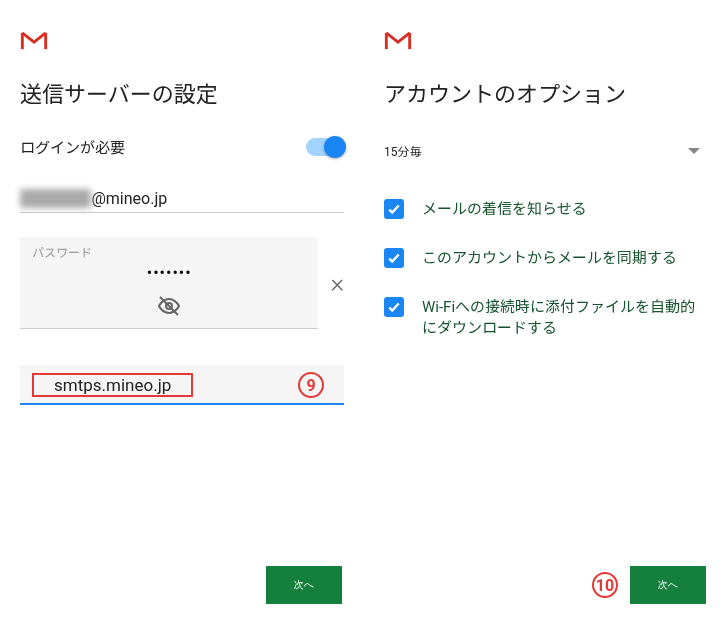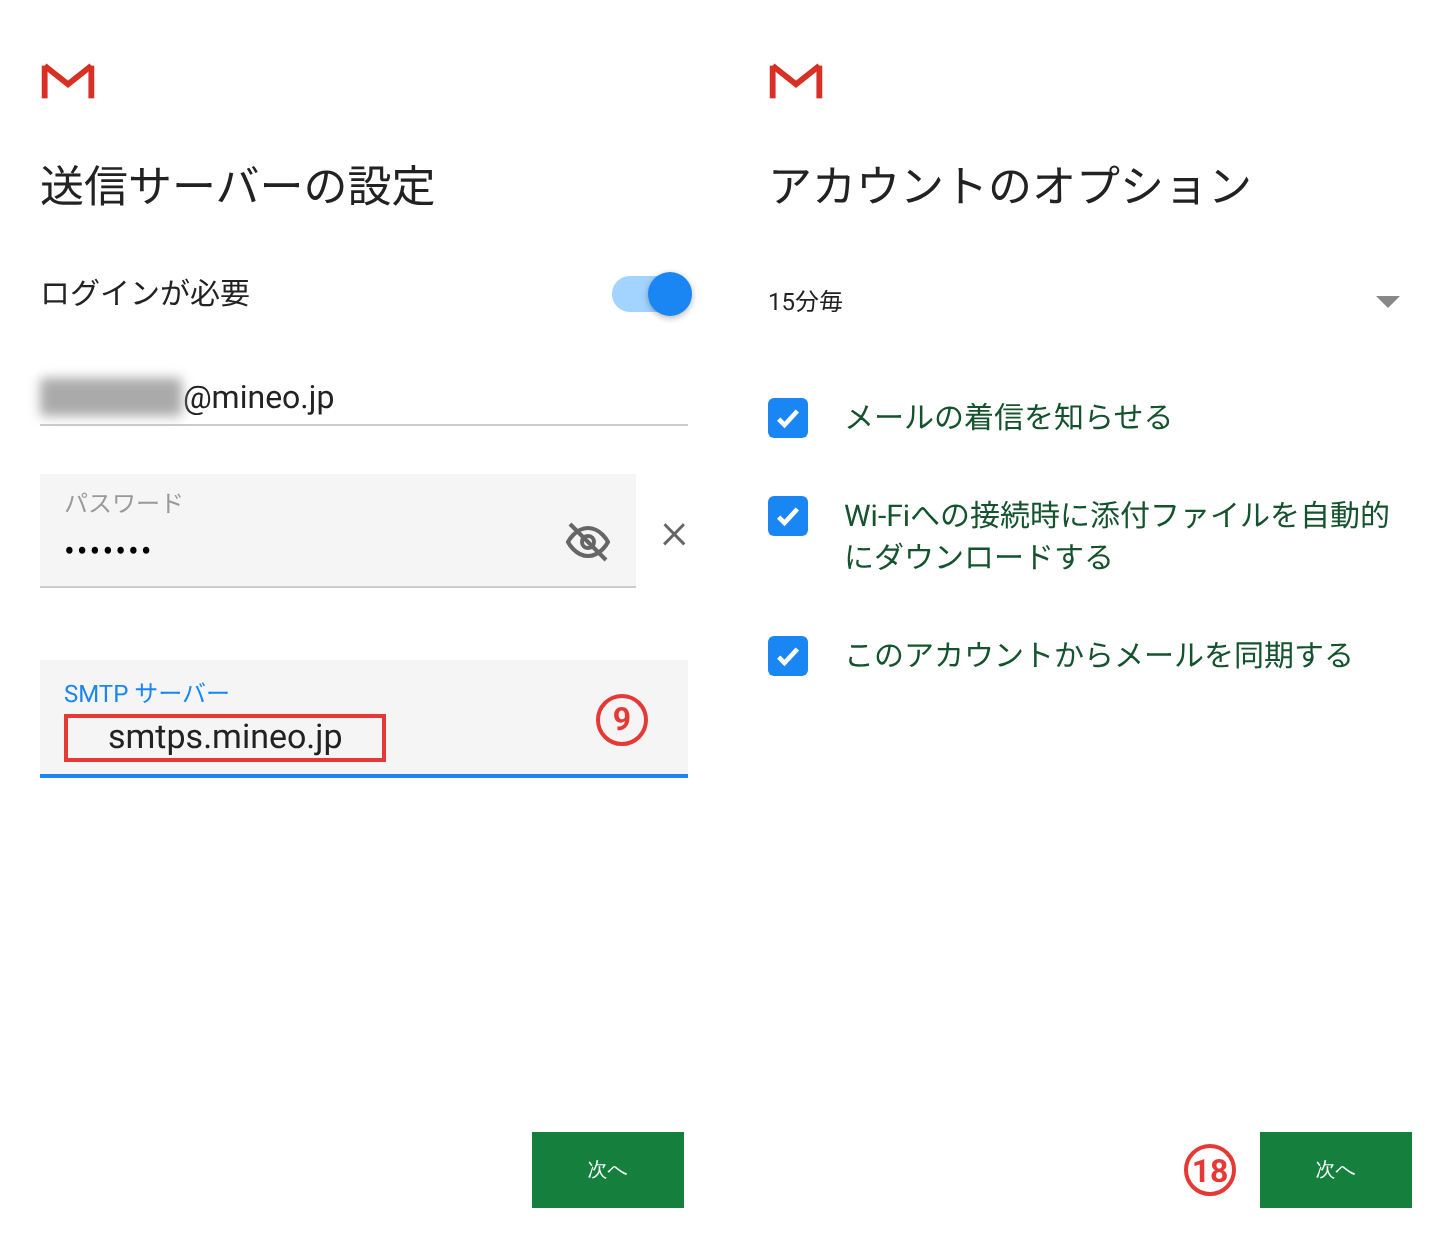--- a/index.html
+++ b/index.html
@@ -82,20 +82,21 @@
       color: transparent;
       border-radius: 2px;
     }
     .password-group {
       background: #f5f5f5;
       padding: 10px 12px 6px 12px;
       border-bottom: 1px solid #ccc;
       display: flex;
       align-items: center;
       position: relative;
+      flex-direction: column;
     }
     .password-label {
       position: absolute;
       top: 6px;
       left: 12px;
       font-size: 12px;
       color: #999;
     }
     .password-dots {
       font-size: 16px;
@@ -247,21 +248,20 @@
           <circle cx="12" cy="12" r="3"></circle>
           <line x1="3" y1="3" x2="21" y2="21"></line>
         </svg>
       </span>
     </div>
     <span class="clear-x">×</span>
   </div>
 
   <div class="smtp-row">
     <div class="smtp-group">
-      <div class="smtp-label">SMTP サーバー</div>
       <span class="smtp-value">smtps.mineo.jp</span>
     </div>
     <span class="circled-num circled-9">9</span>
   </div>
 
   <button class="next-btn">次へ</button>
 </div>
 
 <div class="pane right">
   <svg class="gmail-logo" viewBox="0 0 24 18">
@@ -285,27 +285,27 @@
     </div>
     <span class="check-label">メールの着信を知らせる</span>
   </div>
 
   <div class="check-row">
     <div class="checkbox">
       <svg width="14" height="14" viewBox="0 0 24 24" fill="none" stroke="#fff" stroke-width="4">
         <polyline points="4,13 9,18 20,6"></polyline>
       </svg>
     </div>
-    <span class="check-label">Wi-Fiへの接続時に添付ファイルを自動的にダウンロードする</span>
+    <span class="check-label">このアカウントからメールを同期する</span>
   </div>
 
   <div class="check-row">
     <div class="checkbox">
       <svg width="14" height="14" viewBox="0 0 24 24" fill="none" stroke="#fff" stroke-width="4">
         <polyline points="4,13 9,18 20,6"></polyline>
       </svg>
     </div>
-    <span class="check-label">このアカウントからメールを同期する</span>
-  </div>
-
-  <span class="circled-num circled-10">18</span>
+    <span class="check-label">Wi-Fiへの接続時に添付ファイルを自動的にダウンロードする</span>
+  </div>
+
+  <span class="circled-num circled-10">10</span>
   <button class="next-btn">次へ</button>
 </div>
 
 </body></html>

